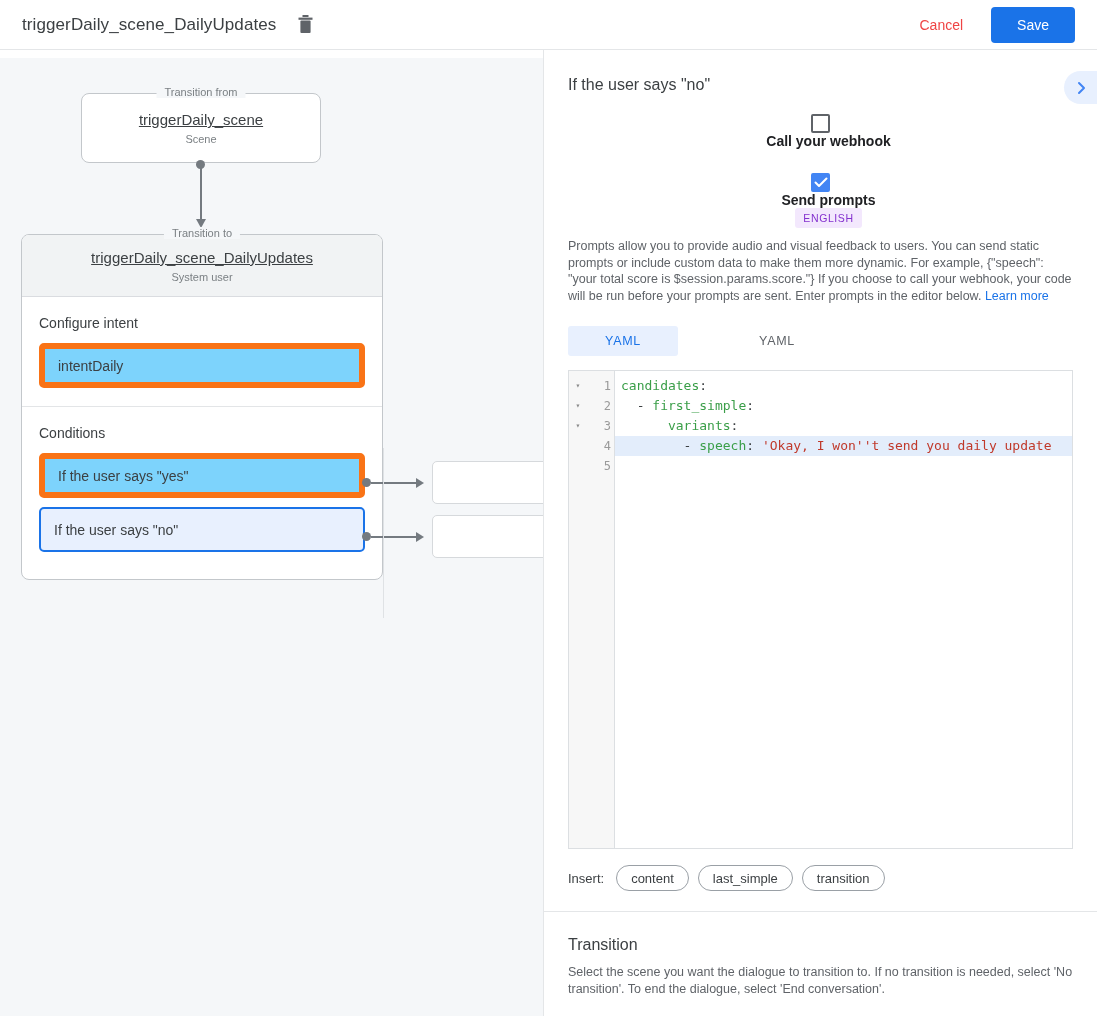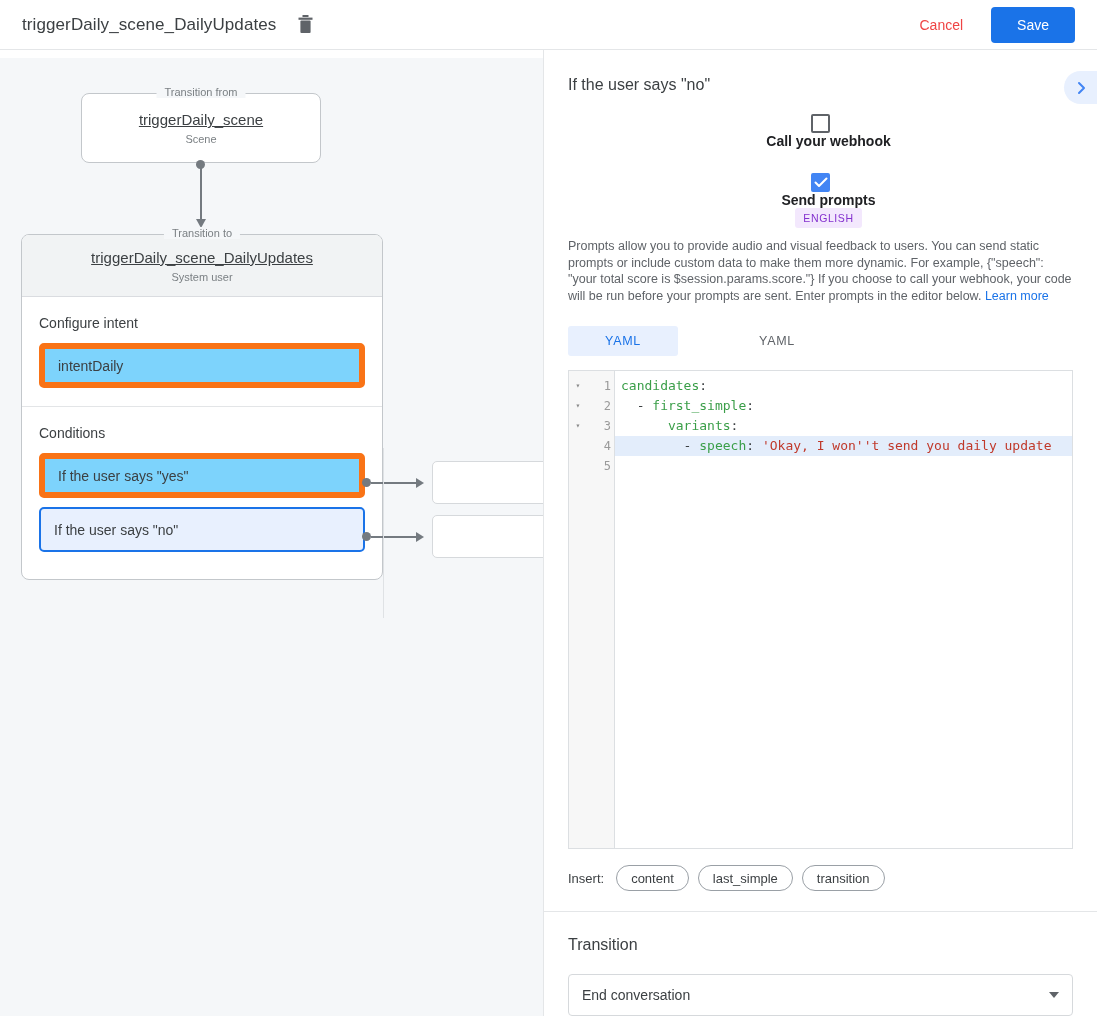--- a/index.html
+++ b/index.html
@@ -403,20 +403,21 @@
         <div class="chip">content</div>
         <div class="chip">last_simple</div>
         <div class="chip">transition</div>
       </div>
     </div>
 
     <div class="panel-divider"></div>
 
     <div class="transition-sec">
       <div class="trans-title">Transition</div>
+      <div class="trans-desc">Select the scene you want the dialogue to transition to. If no transition is needed, select 'No transition'. To end the dialogue, select 'End conversation'.</div>
       <div class="select-box">
         <span class="select-val">End conversation</span>
         <span class="caret"></span>
       </div>
     </div>
 
   </div>
 </div>
 
 </body></html>

